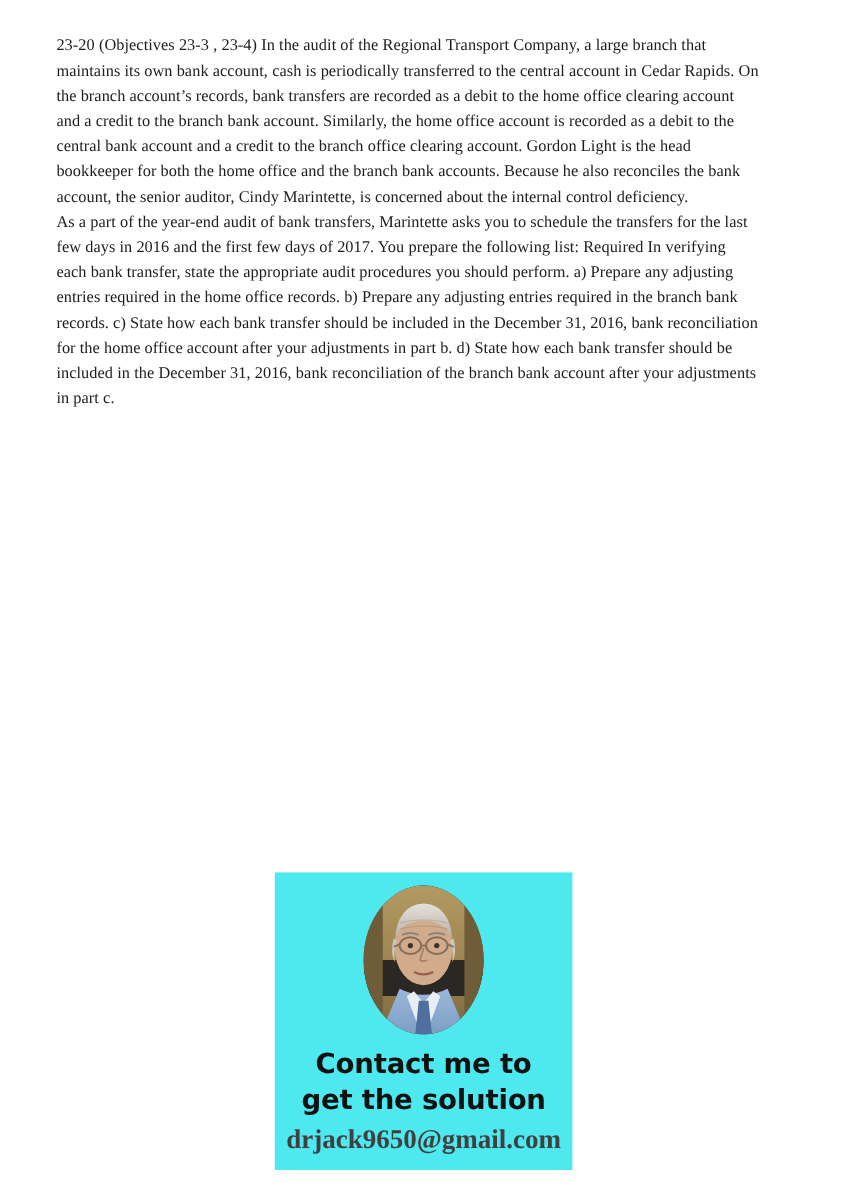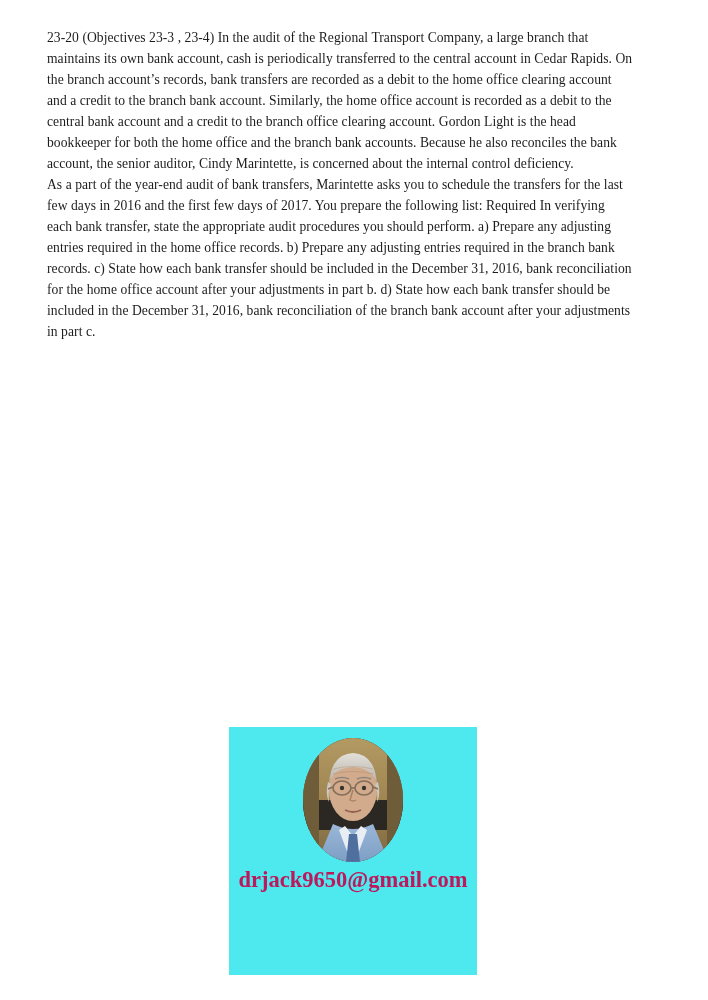--- a/index.html
+++ b/index.html
@@ -91,21 +91,21 @@
   .ad-headline div {
     white-space: nowrap;
   }
 
   .ad-email {
     margin-top: 5px;
     font-family: "Liberation Serif", "DejaVu Serif", serif;
     font-weight: bold;
     font-size: 22.5px;
     line-height: 26px;
-    color: #be185d;
+    color: #404040;
     text-align: center;
     white-space: nowrap;
   }
 </style>
 </head>
 <body>
 
 <div class="page">
 
   <div class="doc-body">
@@ -155,18 +155,22 @@
         <path d="M54 41 Q61 38 68 41" stroke="#8d857a" stroke-width="1.6" fill="none"></path>
         <circle cx="39" cy="50" r="2.2" fill="#3c3328"></circle>
         <circle cx="61" cy="50" r="2.2" fill="#3c3328"></circle>
         <path d="M50 52 L47 62 Q50 64 53 62" stroke="#a9805f" stroke-width="1.4" fill="none"></path>
         <path d="M42 72 Q50 76 58 72" stroke="#96604f" stroke-width="1.8" fill="none"></path>
         <path d="M30 36 Q50 31 70 36" stroke="#b08d6e" stroke-width="1" fill="none" opacity="0.5"></path>
         <path d="M30 31 Q50 26 70 31" stroke="#b08d6e" stroke-width="1" fill="none" opacity="0.4"></path>
       </svg>
     </div>
 
+    <div class="ad-headline">
+      <div>Contact me to</div>
+      <div>get the solution</div>
+    </div>
 
     <div class="ad-email">drjack9650@gmail.com</div>
 
   </div>
 
 </div>
 
 </body></html>

